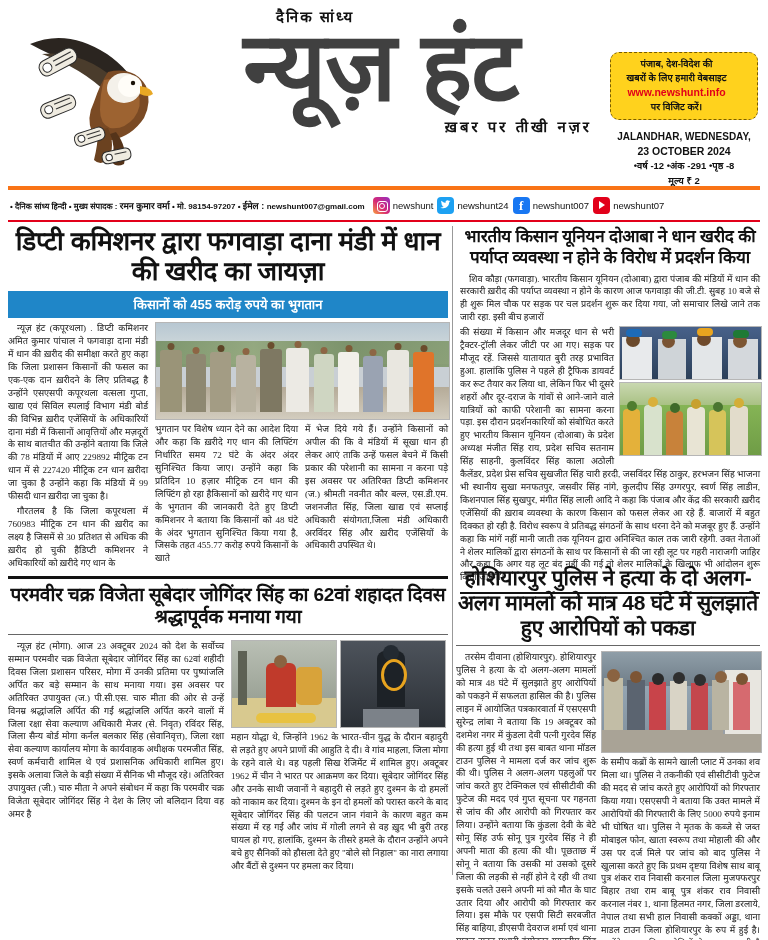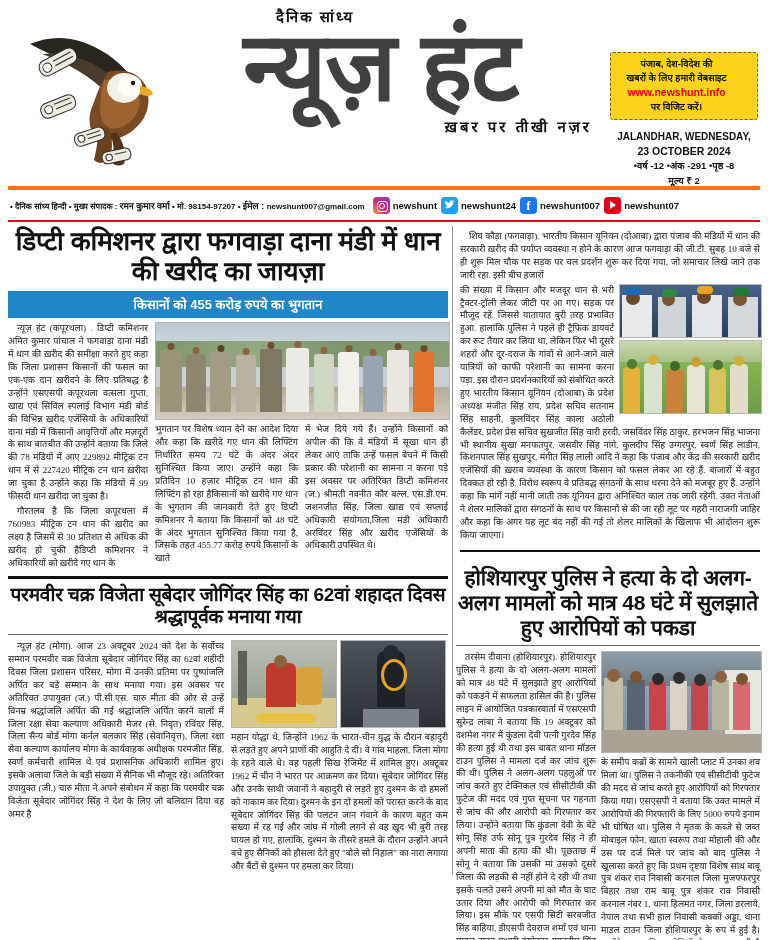--- a/index.html
+++ b/index.html
@@ -33,40 +33,40 @@
     white-space:nowrap;
     text-align:center;
   }
   .tagline{
     font-weight:bold;font-size:15px;color:#111;
     letter-spacing:3px;text-align:right;margin-right:14px;margin-top:2px;
   }
 
   .infobox{position:absolute;right:2px;top:52px;width:148px;text-align:center;}
   .yellowbox{
-    background:#ffd21d;border:1.5px dashed #7a5c00;border-radius:3px;
+    background:#ffd21d;border:1.5px dashed #7a5c00;border-radius:9px;
     padding:4px 20px 5px 5px;font-size:9.5px;line-height:1.45;font-weight:bold;color:#111;
   }
   .yellowbox .url{color:#e2001a;font-size:10.5px;font-weight:bold;}
   .dateline{margin-top:9px;font-size:10px;font-weight:bold;line-height:1.5;color:#111;}
   .dateline .dl2{font-size:10.5px;}
   .dateline .dl3{font-size:9.5px;font-weight:bold;}
 
   
   .socialbar{
     position:relative;height:30px;margin:0 0 4px 0;
     border-top:4px solid #f97316;border-bottom:2px solid #e2001a;
     display:flex;align-items:center;
   }
   .editorline{font-size:8px;font-weight:bold;color:#111;white-space:nowrap;padding-left:2px;}
   .editorline .nm{font-size:9px;}
   .socials{display:flex;align-items:center;gap:4px;margin-left:8px;}
   .soc{display:flex;align-items:center;gap:3px;}
   .soc .ic{width:17px;height:17px;border-radius:4px;display:block;}
-  .soc .hd{font-size:9.5px;font-weight:bold;color:#111;}
+  .soc .hd{font-size:9.5px;font-weight:normal;color:#111;}
   .ic-ig{background:linear-gradient(45deg,#f9a03f,#d62976 45%,#962fbf);position:relative;}
   .ic-ig::after{content:"";position:absolute;left:4px;top:4px;width:9px;height:9px;border:1.6px solid #fff;border-radius:3px;}
   .ic-ig::before{content:"";position:absolute;left:6.5px;top:6.5px;width:4px;height:4px;border:1.4px solid #fff;border-radius:50%;z-index:2;}
   .ic-tw{background:#1da1f2;border-radius:50%;position:relative;}
   .ic-fb{background:#1877f2;border-radius:50%;color:#fff;font-weight:bold;font-size:13px;text-align:center;line-height:17px;font-family:"Liberation Serif",serif;}
   .ic-yt{background:#e2001a;border-radius:50%;position:relative;}
   .ic-yt::after{content:"";position:absolute;left:6px;top:4.5px;border-left:6px solid #fff;border-top:4px solid transparent;border-bottom:4px solid transparent;}
   .ic-tw svg{position:absolute;left:3px;top:3.5px;}
 
   
@@ -317,20 +317,21 @@
               <p class="noind">महान योद्धा थे, जिन्होंने 1962 के भारत-चीन युद्ध के दौरान बहादुरी से लड़ते हुए अपने प्राणों की आहुति दे दी। वे गांव माहला, जिला मोगा के रहने वाले थे। वह पहली सिख रेजिमेंट में शामिल हुए। अक्टूबर 1962 में चीन ने भारत पर आक्रमण कर दिया। सूबेदार जोगिंदर सिंह और उनके साथी जवानों ने बहादुरी से लड़ते हुए दुश्मन के दो हमलों को नाकाम कर दिया। दुश्मन के इन दो हमलों को परास्त करने के बाद सूबेदार जोगिंदर सिंह की पलटन जान गंवाने के कारण बहुत कम संख्या में रह गईं और जांघ में गोली लगने से वह ख़ुद भी बुरी तरह घायल हो गए, हालांकि, दुश्मन के तीसरे हमले के दौरान उन्होंने अपने बचे हुए सैनिकों को हौसला देते हुए "बोले सो निहाल" का नारा लगाया और बैंटों से दुश्मन पर हमला कर दिया।</p>
             </div>
           </div>
         </div>
       </div>
     </div>
 
     <div class="col-right">
 
       <div>
+        <div class="headline rt">भारतीय किसान यूनियन दोआबा ने धान खरीद की पर्याप्त व्यवस्था न होने के विरोध में प्रदर्शन किया</div>
 
         <div class="bodytext" style="margin-top:4px;">
           <p><b>शिव कौड़ा (फगवाड़ा)</b><span>. भारतीय किसान यूनियन (दोआबा) द्वारा पंजाब की मंडियों में धान की सरकारी ख़रीद की पर्याप्त व्यवस्था न होने के कारण आज फगवाड़ा की जी.टी.  सुबह 10 बजे से ही शुरू मिल चौक पर सड़क पर चल प्रदर्शन शुरू कर दिया गया, जो समाचार लिखे जाने तक जारी रहा.  इसी बीच हजारों</span></p>
         </div>
 
         <div style="position:relative;margin-top:2px;">
           <div style="float:right;width:141px;margin:0 0 3px 5px;">
             <div class="photo stage" style="width:141px;height:52px;">
               <div style="position:absolute;inset:0;background:linear-gradient(#47618a,#2c4059);"></div>
               <div style="position:absolute;left:2px;top:10px;width:30px;height:42px;background:#e8eaec;"></div>

